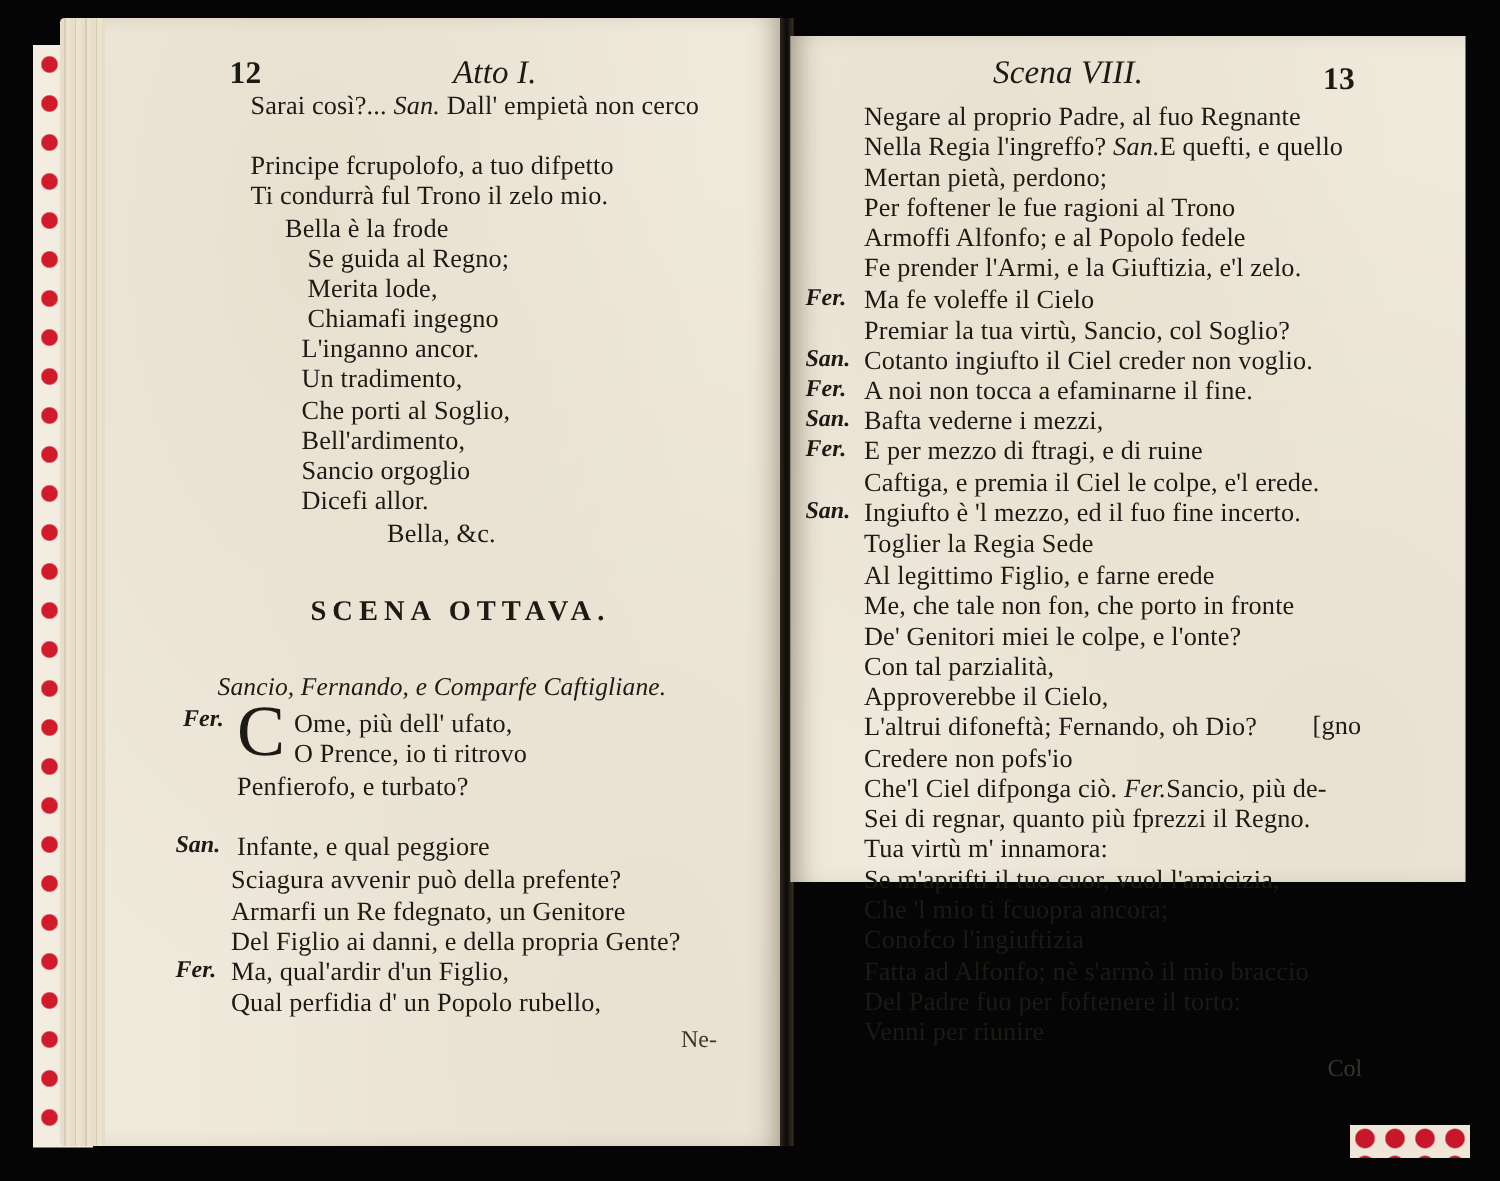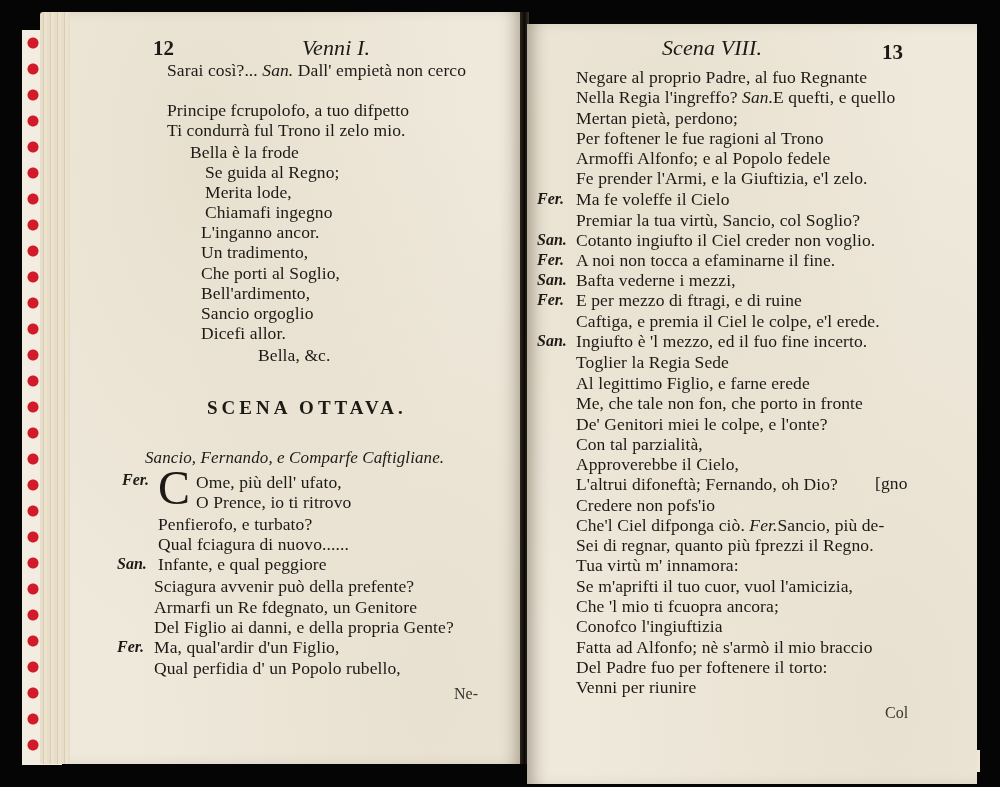--- a/index.html
+++ b/index.html
@@ -27,42 +27,42 @@
     background: repeating-linear-gradient(90deg,#e7ddc8 0 3px,#d7ccb4 3px 4px,#ece3cf 4px 7px);
     border-radius:3px 0 0 3px;
   }
   .page {
     position:absolute; background:#efe9dc;
     background-image:
       radial-gradient(ellipse at 30% 20%, rgba(190,170,130,0.15), transparent 60%),
       radial-gradient(ellipse at 80% 90%, rgba(180,160,120,0.12), transparent 60%);
   }
   .page-left { left:70px; top:12px; width:452px; height:752px; box-shadow: inset -14px 0 18px -10px rgba(60,45,25,0.45); }
-  .page-right { left:527px; top:24px; width:450px; height:760px; box-shadow: inset 14px 0 18px -10px rgba(60,45,25,0.45); }
+  .page-right { left:527px; top:24px; width:450px; height:564px; box-shadow: inset 14px 0 18px -10px rgba(60,45,25,0.45); }
   .gutter { position:absolute; left:520px; top:12px; width:9px; height:752px; background:linear-gradient(90deg,#2a241c,#0c0a08,#3a3226); }
 
   .line { position:absolute; white-space:nowrap; font-size:17.5px; line-height:20px; letter-spacing:0.1px; }
   .it { font-style:italic; }
   .head { font-size:22px; font-style:italic; }
   .pnum { font-size:21px; font-weight:bold; }
   .scene-title { font-size:19px; letter-spacing:4px; font-weight:bold; }
   .spk { position:absolute; font-style:italic; font-weight:bold; font-size:16px; line-height:20px; }
   .dropcap { position:absolute; font-size:48px; line-height:48px; }
   .catch { position:absolute; font-size:16px; color:#3a352e; }
 </style>
 </head>
 <body>
 
 <div class="cover-left"></div>
 <div class="cover-right"></div>
 <div class="edges-left"></div>
 
 <div class="page page-left">
   <span class="line pnum" style="left:83px;top:26px;">12</span>
-  <span class="line head" style="left:232px;top:26px;">Venni I.</span>
+  <span class="line head" style="left:232px;top:26px;">Atto I.</span>
 
   <div class="line" style="left:97px;top:48px;">
     <span>Sarai così?... </span><span class="it">San.</span><span> Dall' empietà non cerco</span>
   </div>
   <span class="line" style="left:97px;top:88px;">Principe fcrupolofo, a tuo difpetto</span>
   <span class="line" style="left:97px;top:108px;">Ti condurrà ful Trono il zelo mio.</span>
   <span class="line" style="left:120px;top:130px;">Bella è la frode</span>
   <span class="line" style="left:135px;top:150px;">Se guida al Regno;</span>
   <span class="line" style="left:135px;top:170px;">Merita lode,</span>
   <span class="line" style="left:135px;top:190px;">Chiamafi ingegno</span>
@@ -75,21 +75,20 @@
   <span class="line" style="left:188px;top:333px;">Bella, &amp;c.</span>
 
   <span class="line scene-title" style="left:137px;top:386px;">SCENA OTTAVA.</span>
   <span class="line it" style="left:75px;top:436px;font-size:17px;">Sancio, Fernando, e Comparfe Caftigliane.</span>
 
   <span class="spk" style="left:52px;top:458px;">Fer.</span>
   <span class="dropcap" style="left:88px;top:452px;">C</span>
   <span class="line" style="left:126px;top:460px;">Ome, più dell' ufato,</span>
   <span class="line" style="left:126px;top:480px;">O Prence, io ti ritrovo</span>
   <span class="line" style="left:88px;top:502px;">Penfierofo, e turbato?</span>
-  <span class="line" style="left:88px;top:522px;">Qual fciagura di nuovo......</span>
 
   <span class="spk" style="left:47px;top:542px;">San.</span>
   <span class="line" style="left:88px;top:542px;">Infante, e qual peggiore</span>
   <span class="line" style="left:84px;top:564px;">Sciagura avvenir può della prefente?</span>
   <span class="line" style="left:84px;top:585px;">Armarfi un Re fdegnato, un Genitore</span>
   <span class="line" style="left:84px;top:605px;">Del Figlio ai danni, e della propria Gente?</span>
 
   <span class="spk" style="left:47px;top:625px;">Fer.</span>
   <span class="line" style="left:84px;top:625px;">Ma, qual'ardir d'un Figlio,</span>
   <span class="line" style="left:84px;top:646px;">Qual perfidia d' un Popolo rubello,</span>

